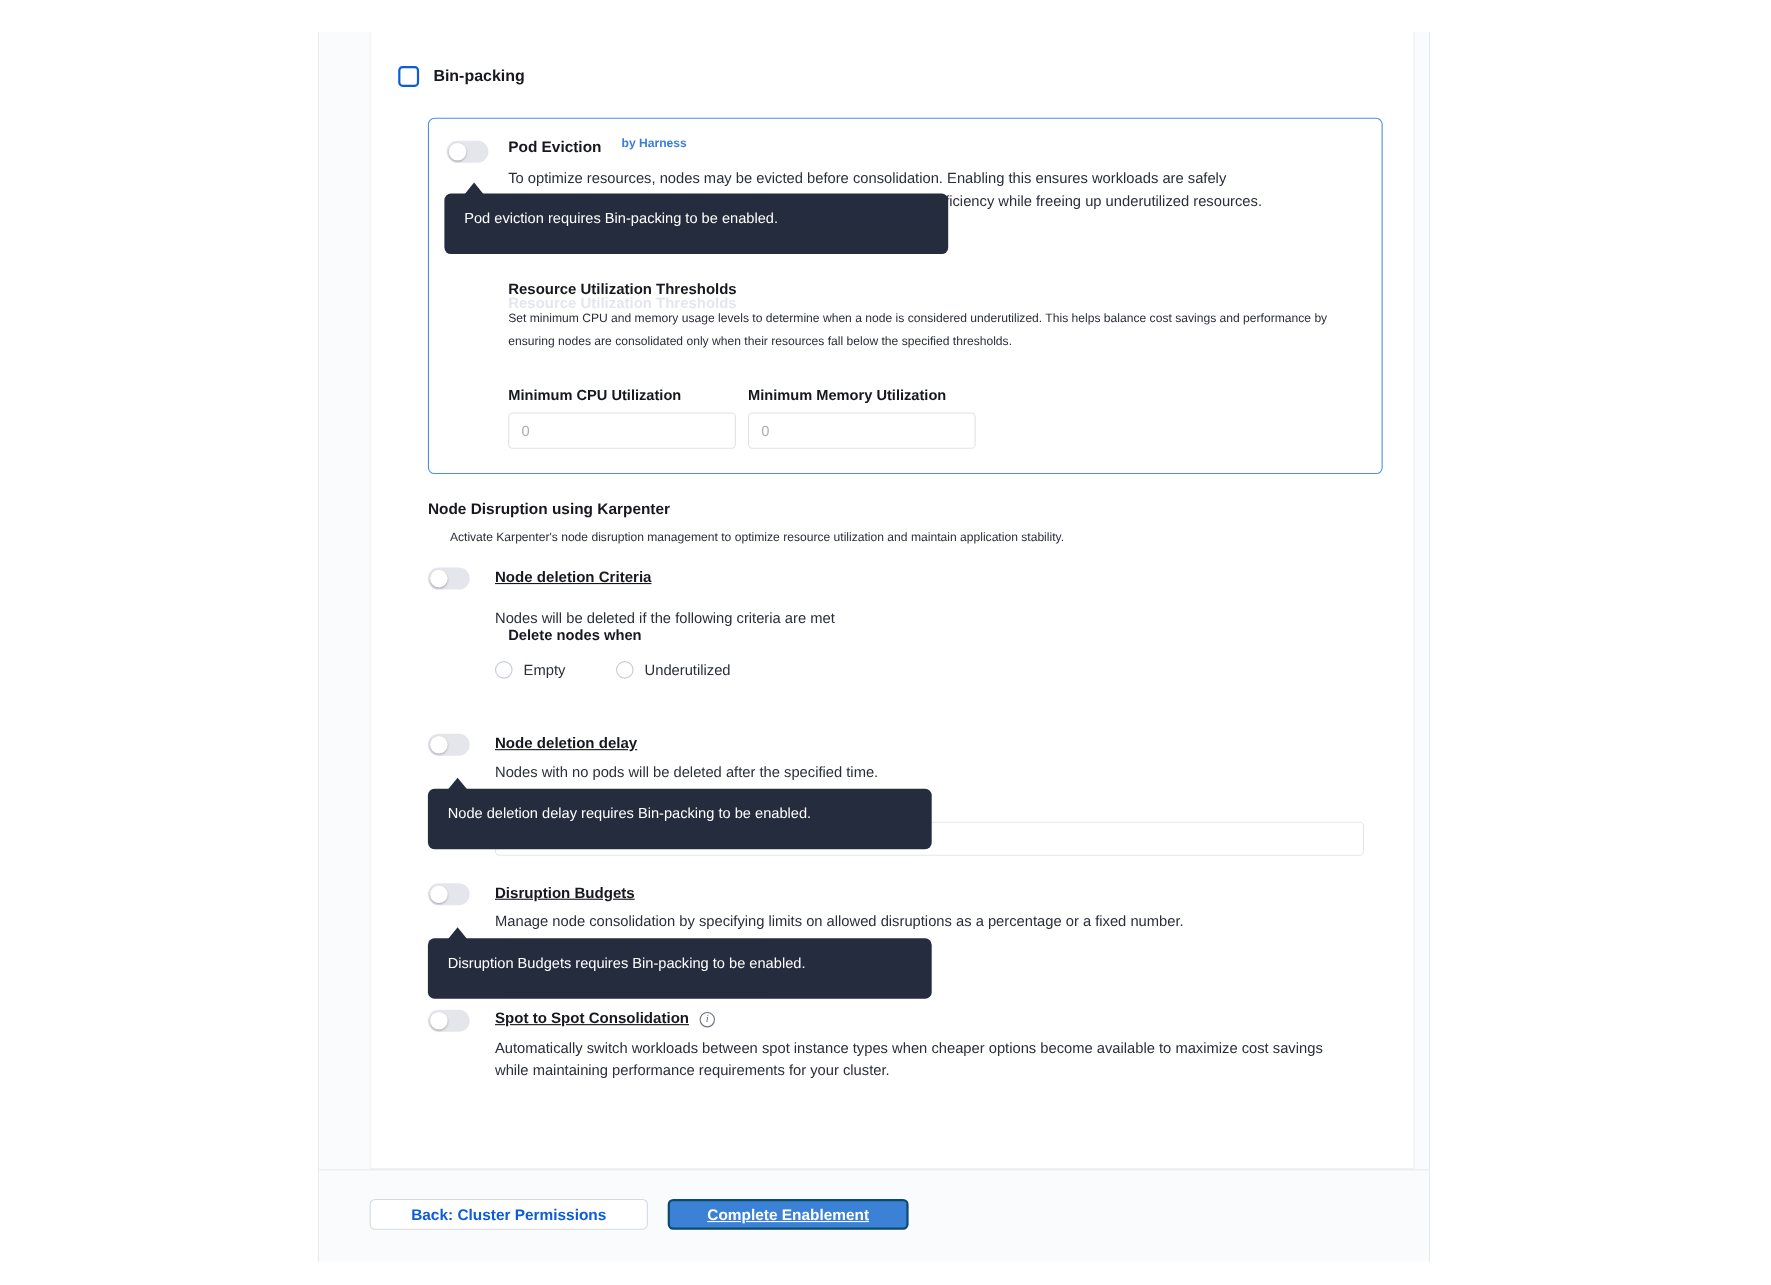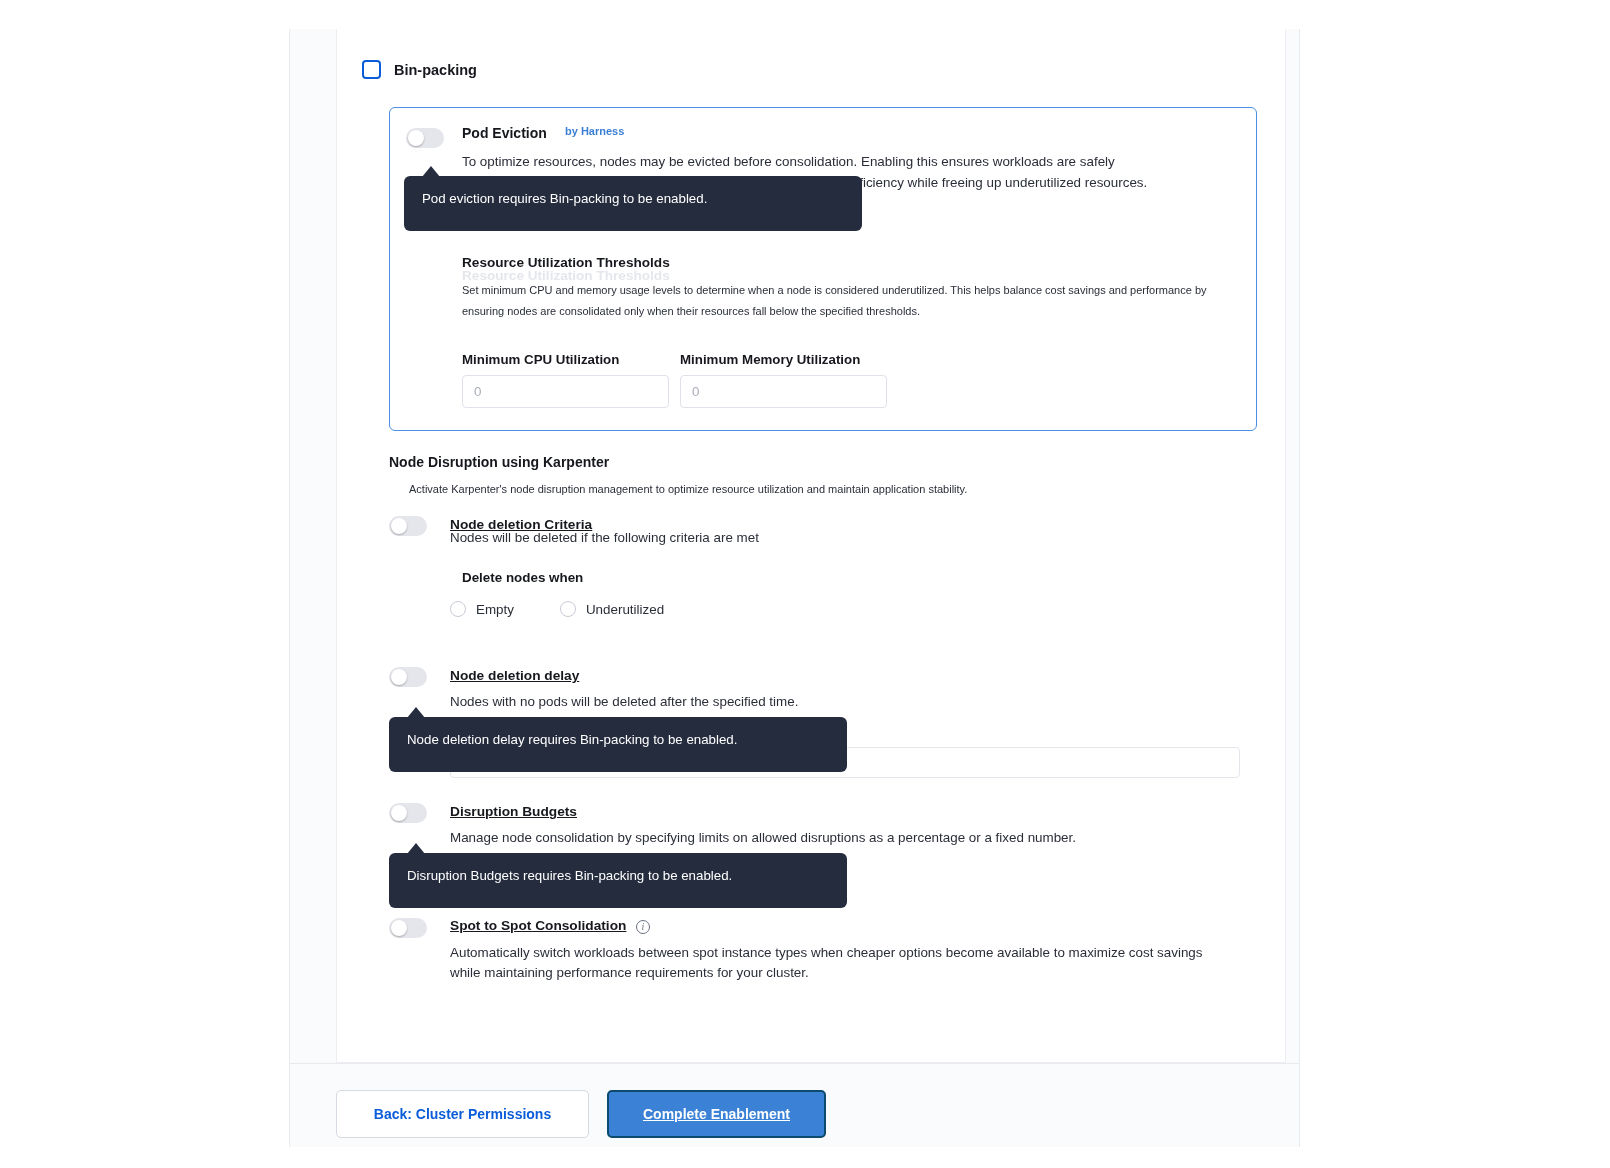--- a/index.html
+++ b/index.html
@@ -290,21 +290,21 @@
   .footer-sep {
     position: absolute;
     left: 289px;
     top: 1063px;
     width: 1011px;
     height: 1px;
     background: #e8eaee;
   }
   .btn {
     position: absolute;
-    height: 48px;
+    height: 28px;
     border-radius: 5px;
     font-size: 14px;
     font-weight: bold;
     font-family: "Liberation Sans", sans-serif;
     cursor: pointer;
     display: flex;
     align-items: center;
     justify-content: center;
   }
   .btn-back {
@@ -358,21 +358,21 @@
   <div class="tooltip tt1">
     <span class="arrow"></span>
     <span>Pod eviction requires Bin-packing to be enabled.</span>
   </div>
 
   <div class="sec-title">Node Disruption using Karpenter</div>
   <div class="sec-desc">Activate Karpenter's node disruption management to optimize resource utilization and maintain application stability.</div>
 
   <span class="toggle opt-toggle" style="top:516px"></span>
   <div class="opt-title" style="top:517px">Node deletion Criteria</div>
-  <div class="opt-desc" style="top:528px; width:780px">Nodes will be deleted if the following criteria are met</div>
+  <div class="opt-desc" style="top:552px; width:780px">Nodes will be deleted if the following criteria are met</div>
   <div class="delete-when">Delete nodes when</div>
   <div class="radio-row">
     <span class="radio"></span>
     <span>Empty</span>
     <span class="radio-gap"></span>
     <span class="radio"></span>
     <span>Underutilized</span>
   </div>
 
   <span class="toggle opt-toggle" style="top:667px"></span>

